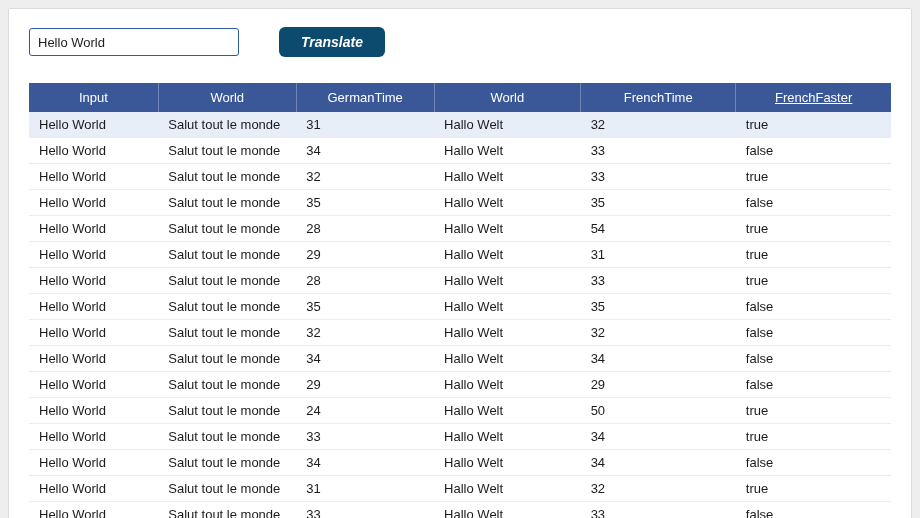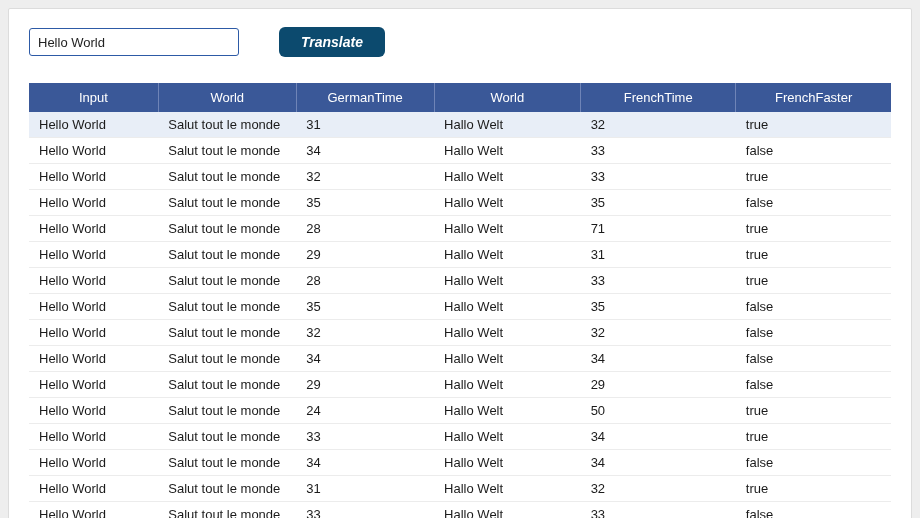--- a/index.html
+++ b/index.html
@@ -57,21 +57,21 @@
   table.grid thead th {
     background: #3a5898;
     color: #ffffff;
     font-weight: 500;
     font-size: 13px;
     text-align: center;
     padding: 7px 6px;
     border-right: 1px solid #6f84b7;
     margin-top: 7px;
   }
-  table.grid thead th:last-child { border-right: none; }
+  table.grid thead th:last-child { border-right: none; text-decoration: underline; }
   table.grid tbody td {
     padding: 5px 10px 5px 10px;
     font-size: 13px;
     color: #1b1b1b;
     border-bottom: 1px solid #ececec;
     text-align: left;
     white-space: nowrap;
     overflow: hidden;
   }
   table.grid tbody tr.selected td {
@@ -144,21 +144,21 @@
           <td>35</td>
           <td>Hallo Welt</td>
           <td>35</td>
           <td>false</td>
         </tr>
         <tr>
           <td>Hello World</td>
           <td>Salut tout le monde</td>
           <td>28</td>
           <td>Hallo Welt</td>
-          <td>71</td>
+          <td>54</td>
           <td>true</td>
         </tr>
         <tr>
           <td>Hello World</td>
           <td>Salut tout le monde</td>
           <td>29</td>
           <td>Hallo Welt</td>
           <td>31</td>
           <td>true</td>
         </tr>

